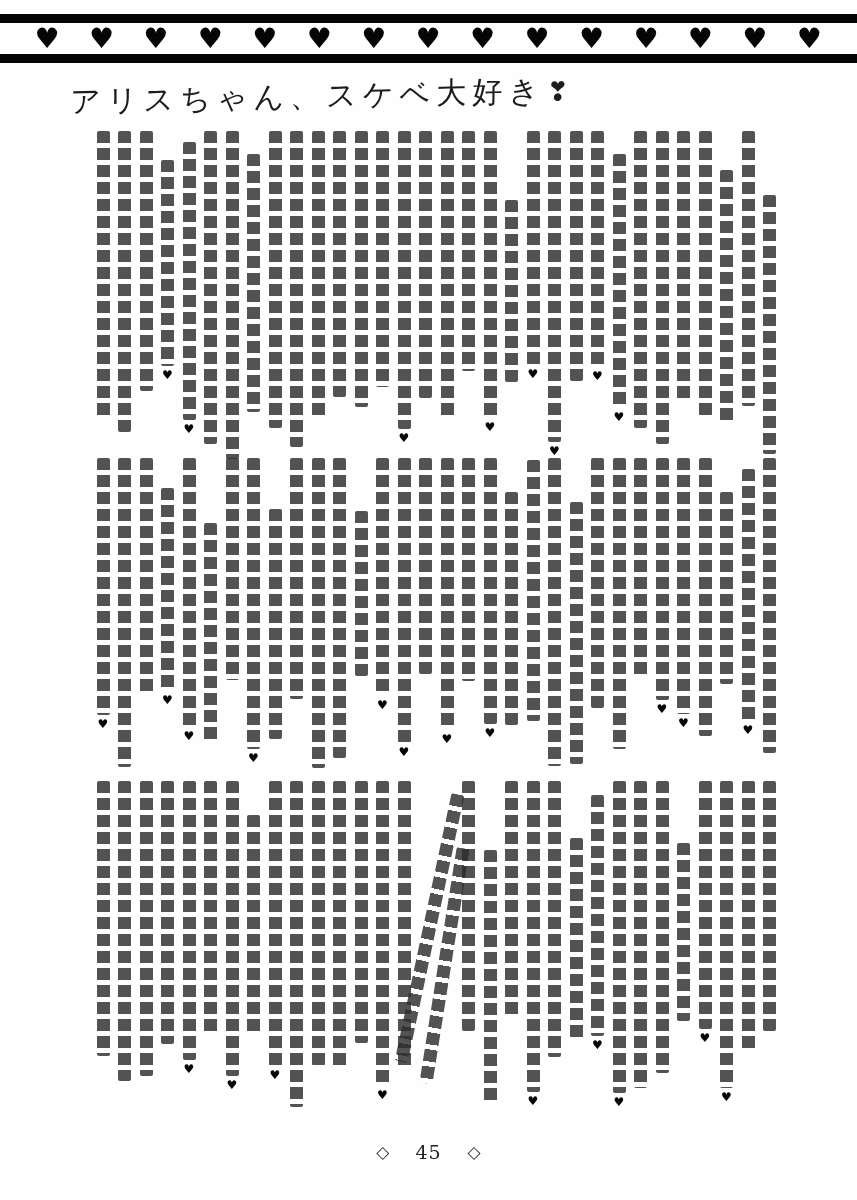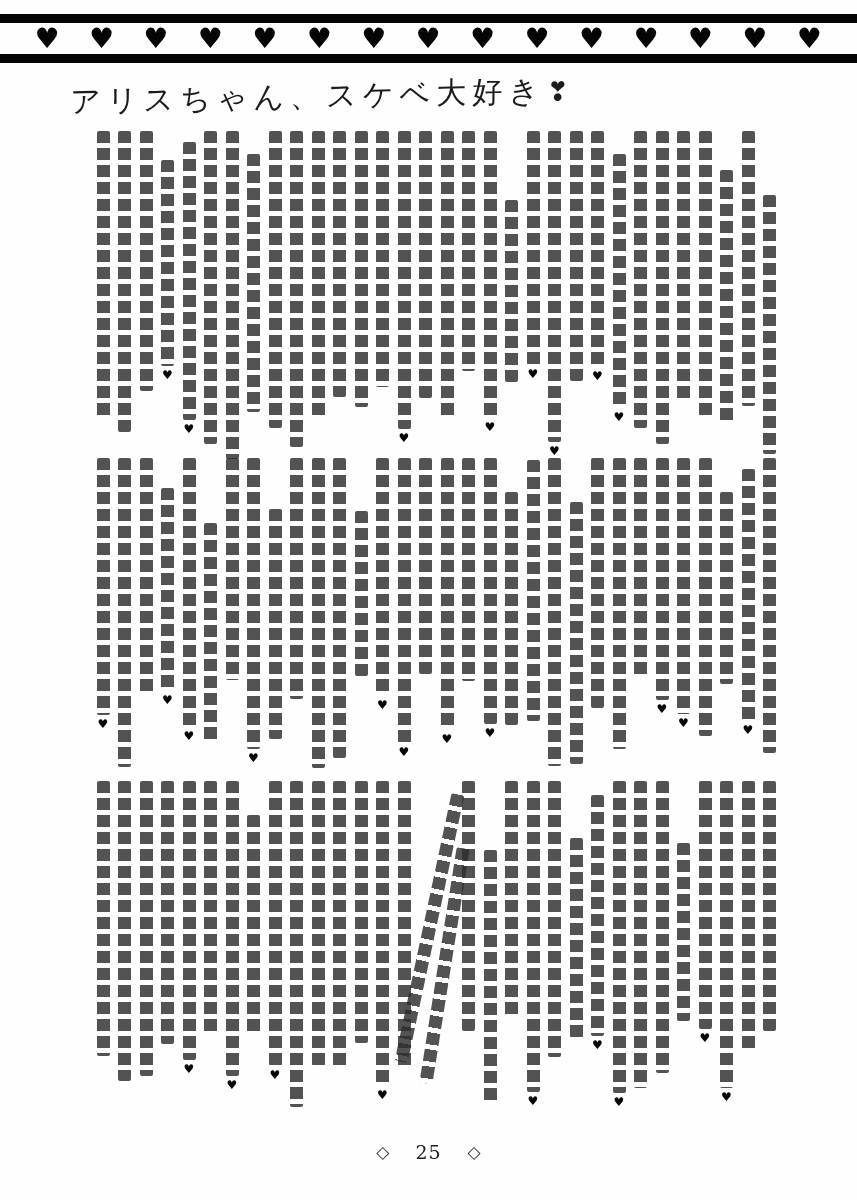--- a/index.html
+++ b/index.html
@@ -432,17 +432,17 @@
       <div class="col">
         <div class="bar" style="margin-top: 0px; height: 300px;"></div>
       </div>
       <div class="col">
         <div class="bar" style="margin-top: 0px; height: 275px;"></div>
       </div>
     </div>
 
   <div class="footer">
     <span class="diamond">◇</span>
-    <span class="page-number">25</span>
+    <span class="page-number">45</span>
     <span class="diamond">◇</span>
   </div>
 
 </div>
 
 </body></html>

